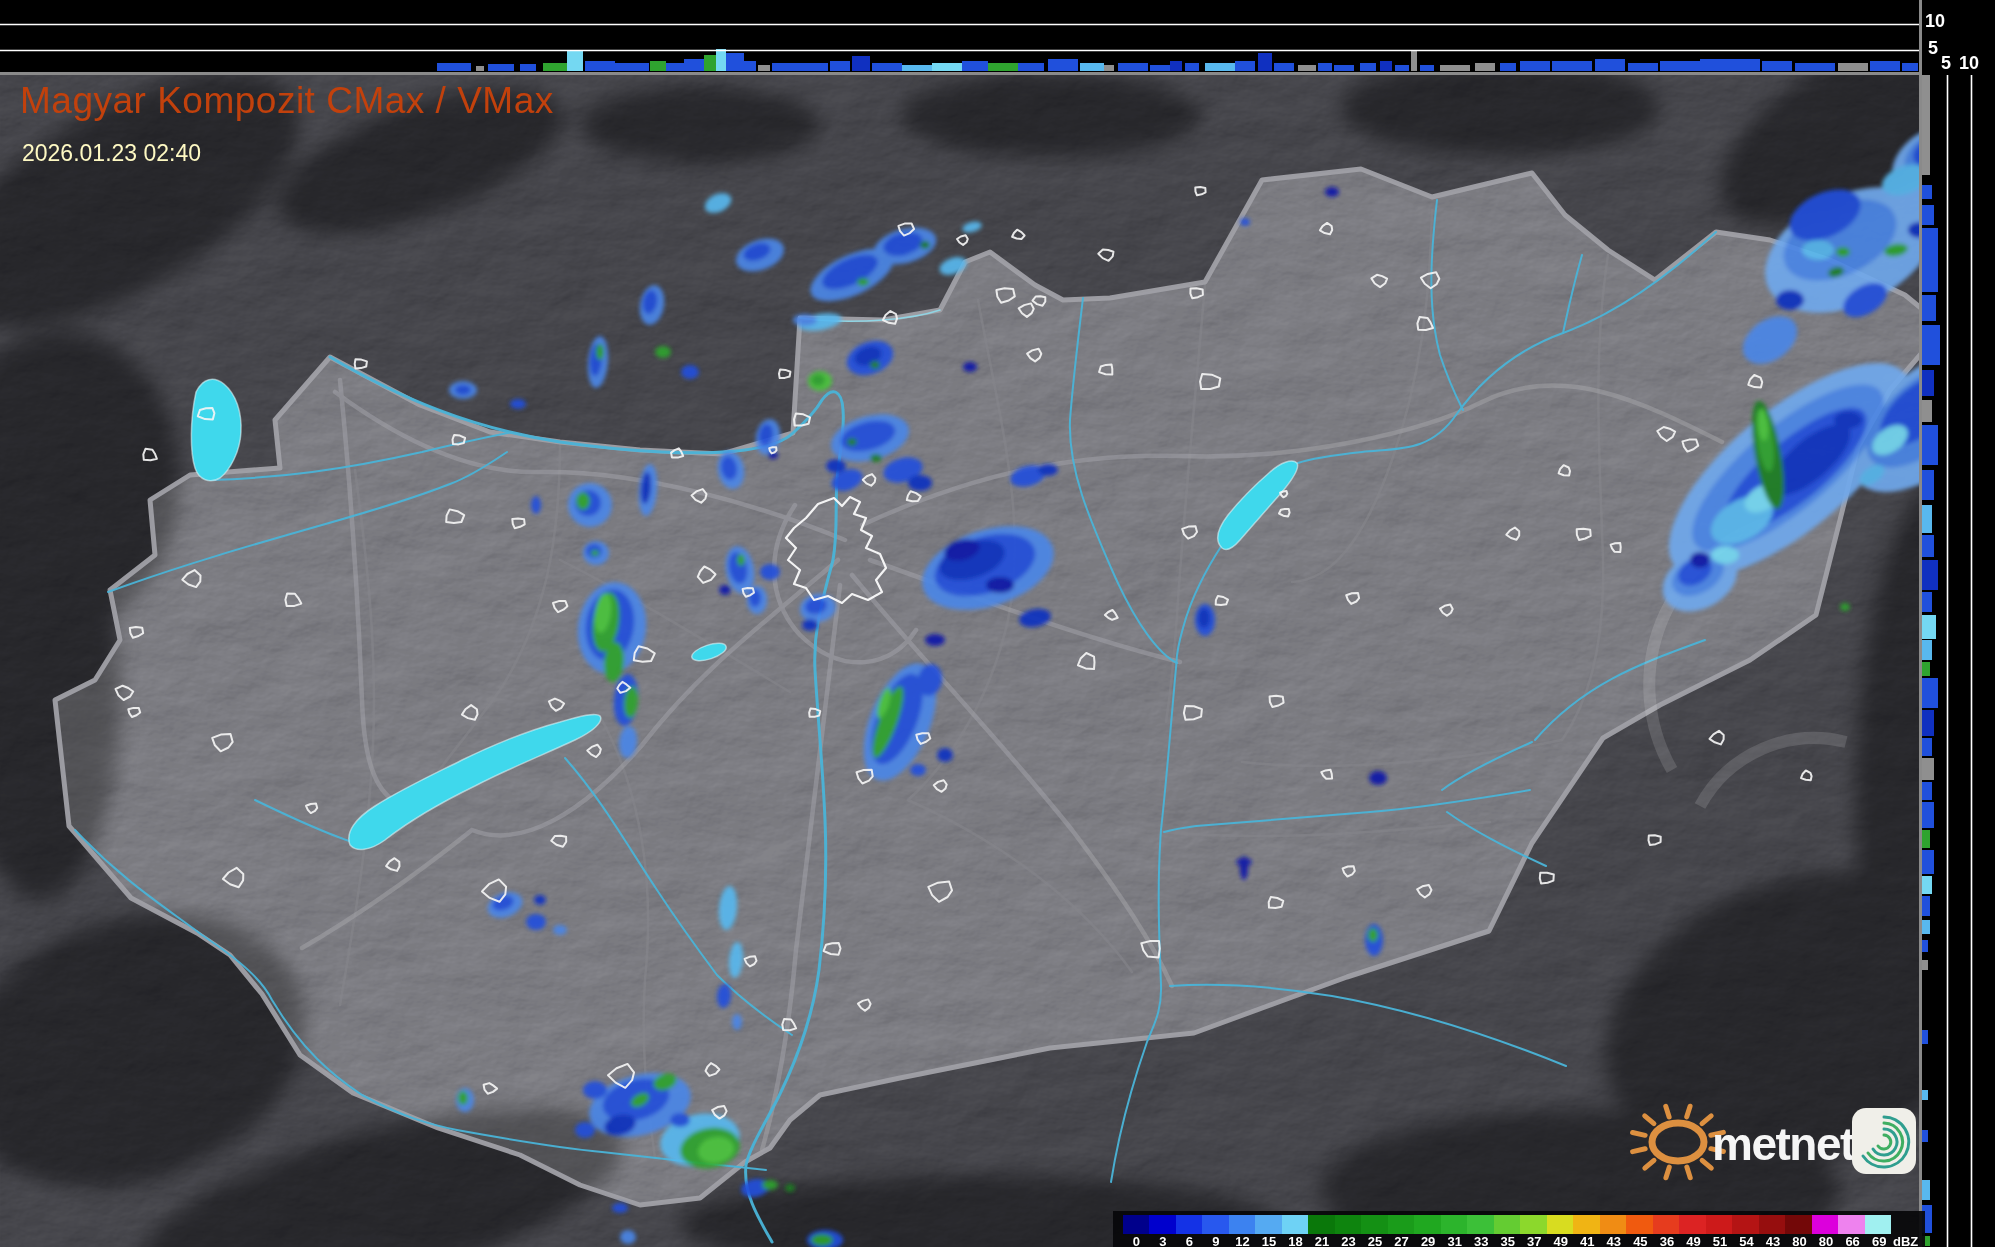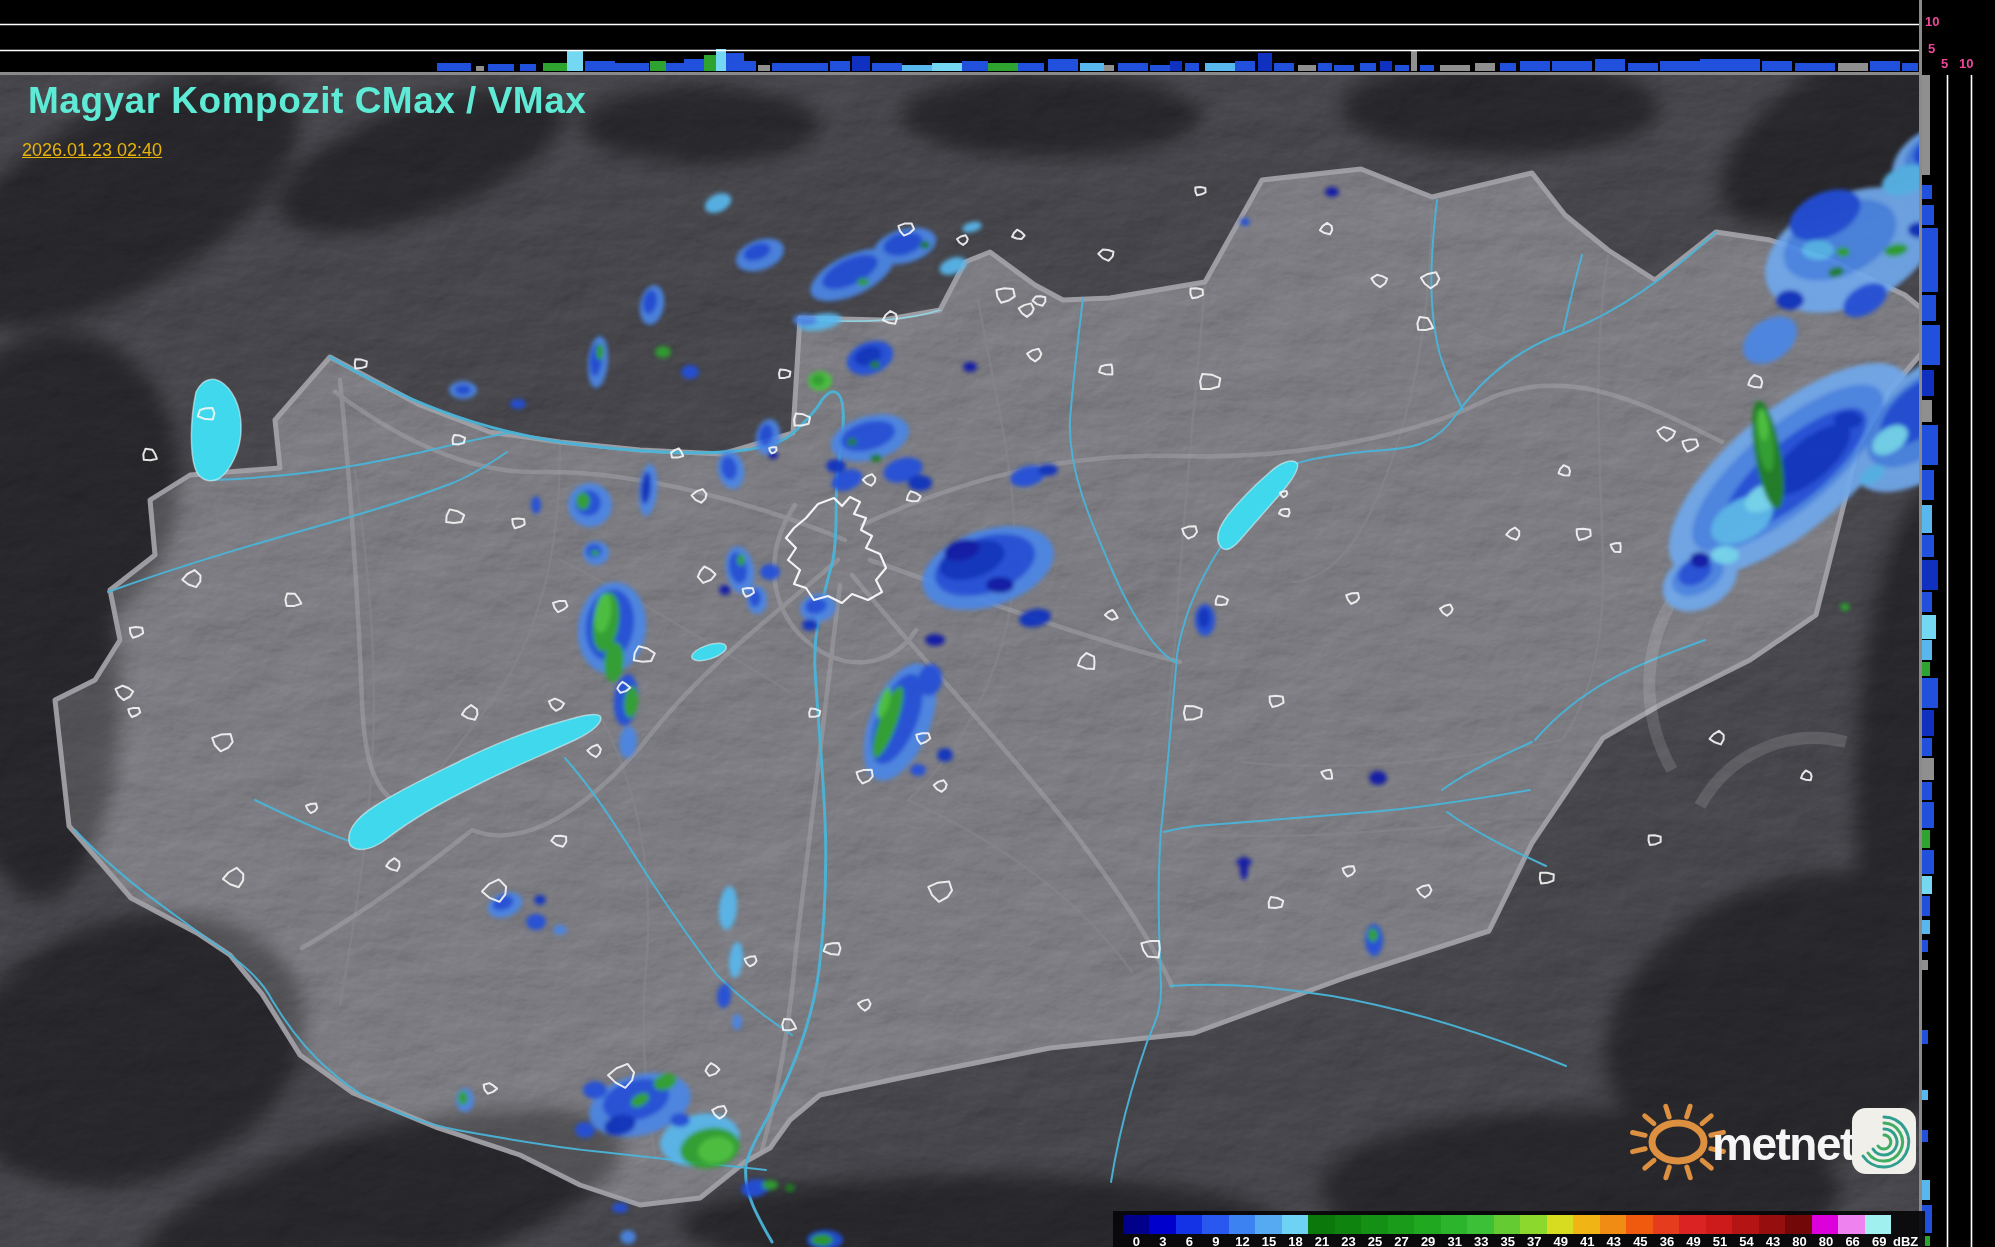--- a/index.html
+++ b/index.html
@@ -1,21 +1,21 @@
 <!DOCTYPE html>
 <html><head>
 <meta charset="utf-8">
 <style>
   html,body{margin:0;padding:0;background:#000;}
   #stage{position:relative;width:1995px;height:1247px;overflow:hidden;
          font-family:"Liberation Sans",sans-serif;background:#000;}
   #mapsvg{position:absolute;left:0;top:0;}
-  .title{position:absolute;left:28px;top:80px;font-size:37px;color:#5eead4;letter-spacing:.5px;font-weight:bold;}
-  .timestamp{position:absolute;left:22px;top:140px;font-size:18px;color:#eab308;text-decoration:underline;}
-  .axlab{position:absolute;color:#ec4899;font-size:13px;font-weight:bold;line-height:15px;
+  .title{position:absolute;left:20px;top:80px;font-size:37px;color:#c2410c;letter-spacing:.5px;}
+  .timestamp{position:absolute;left:22px;top:140px;font-size:23px;color:#fef9c3;}
+  .axlab{position:absolute;color:#ffffff;font-size:18px;font-weight:bold;line-height:15px;
          text-shadow:0 1px 2px #000;}
   #legend{position:absolute;left:1113px;top:1211px;width:812px;height:36px;
           background:rgba(8,8,10,.93);box-sizing:border-box;padding:4px 6px 0 10px;}
   #legend-bar{display:flex;width:768px;height:19px;}
   #legend-bar div{flex:1;}
   #legend-labels{display:flex;width:796px;margin-top:1px;}
   #legend-labels div{flex:1;text-align:center;color:#fff;font-size:13px;font-weight:bold;
           line-height:13px;text-shadow:0 1px 2px #000;}
 </style>
 </head>

